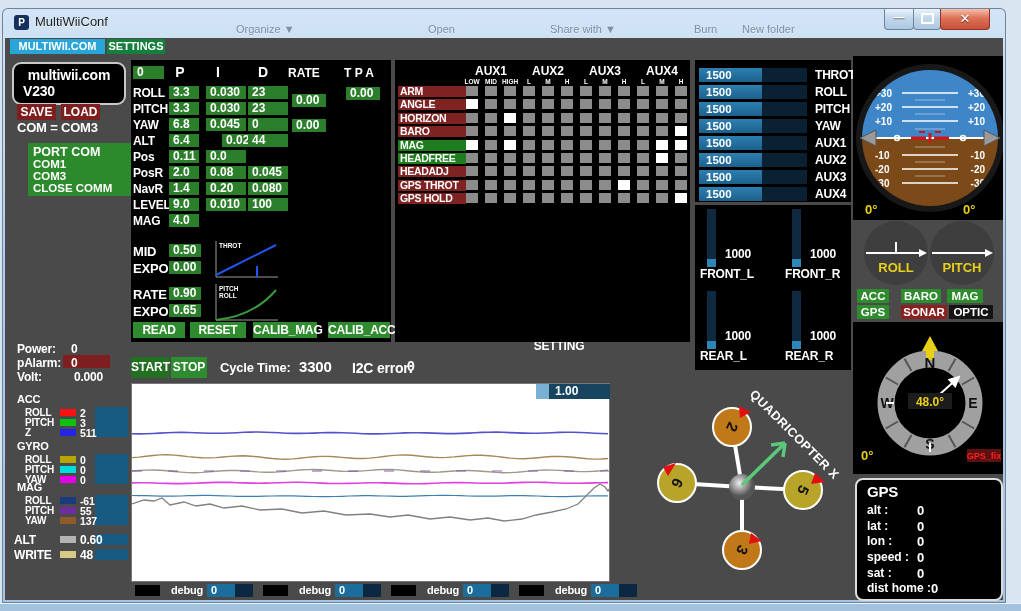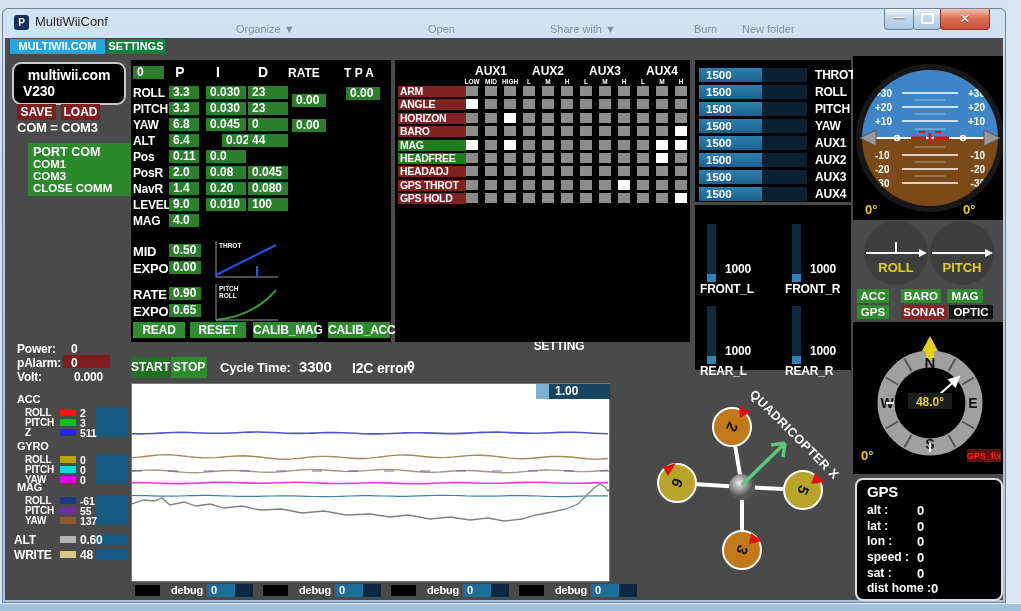--- a/index.html
+++ b/index.html
@@ -442,21 +442,21 @@
       </div>
      <div class="rc-lbl wtxt" style="top:110px">AUX3</div>
       <div class="rc-bar" style="top:127px">
         <div class="rc-fill"></div>
         <span class="rc-val">1500</span>
       </div>
      <div class="rc-lbl wtxt" style="top:127px">AUX4</div>
     </div>
 
   <div class="panel" style="left:695px;top:205px;width:156px;height:165px;"></div>
-  <div id="motor-grid" class="abs" style="left:695px;top:205px;width:156px;height:151px;margin-top:15px;">
+  <div id="motor-grid" class="abs" style="left:695px;top:205px;width:156px;height:151px;">
       <div class="mbar" style="left:12px;top:4px">
         <div class="mtip"></div>
       </div>
      <div class="mval wtxt" style="left:30px;top:42px">1000</div>
      <div class="mlbl wtxt" style="left:5px;top:62px">FRONT_L</div>
       <div class="mbar" style="left:97px;top:4px">
         <div class="mtip"></div>
       </div>
      <div class="mval wtxt" style="left:115px;top:42px">1000</div>
      <div class="mlbl wtxt" style="left:90px;top:62px">FRONT_R</div>

